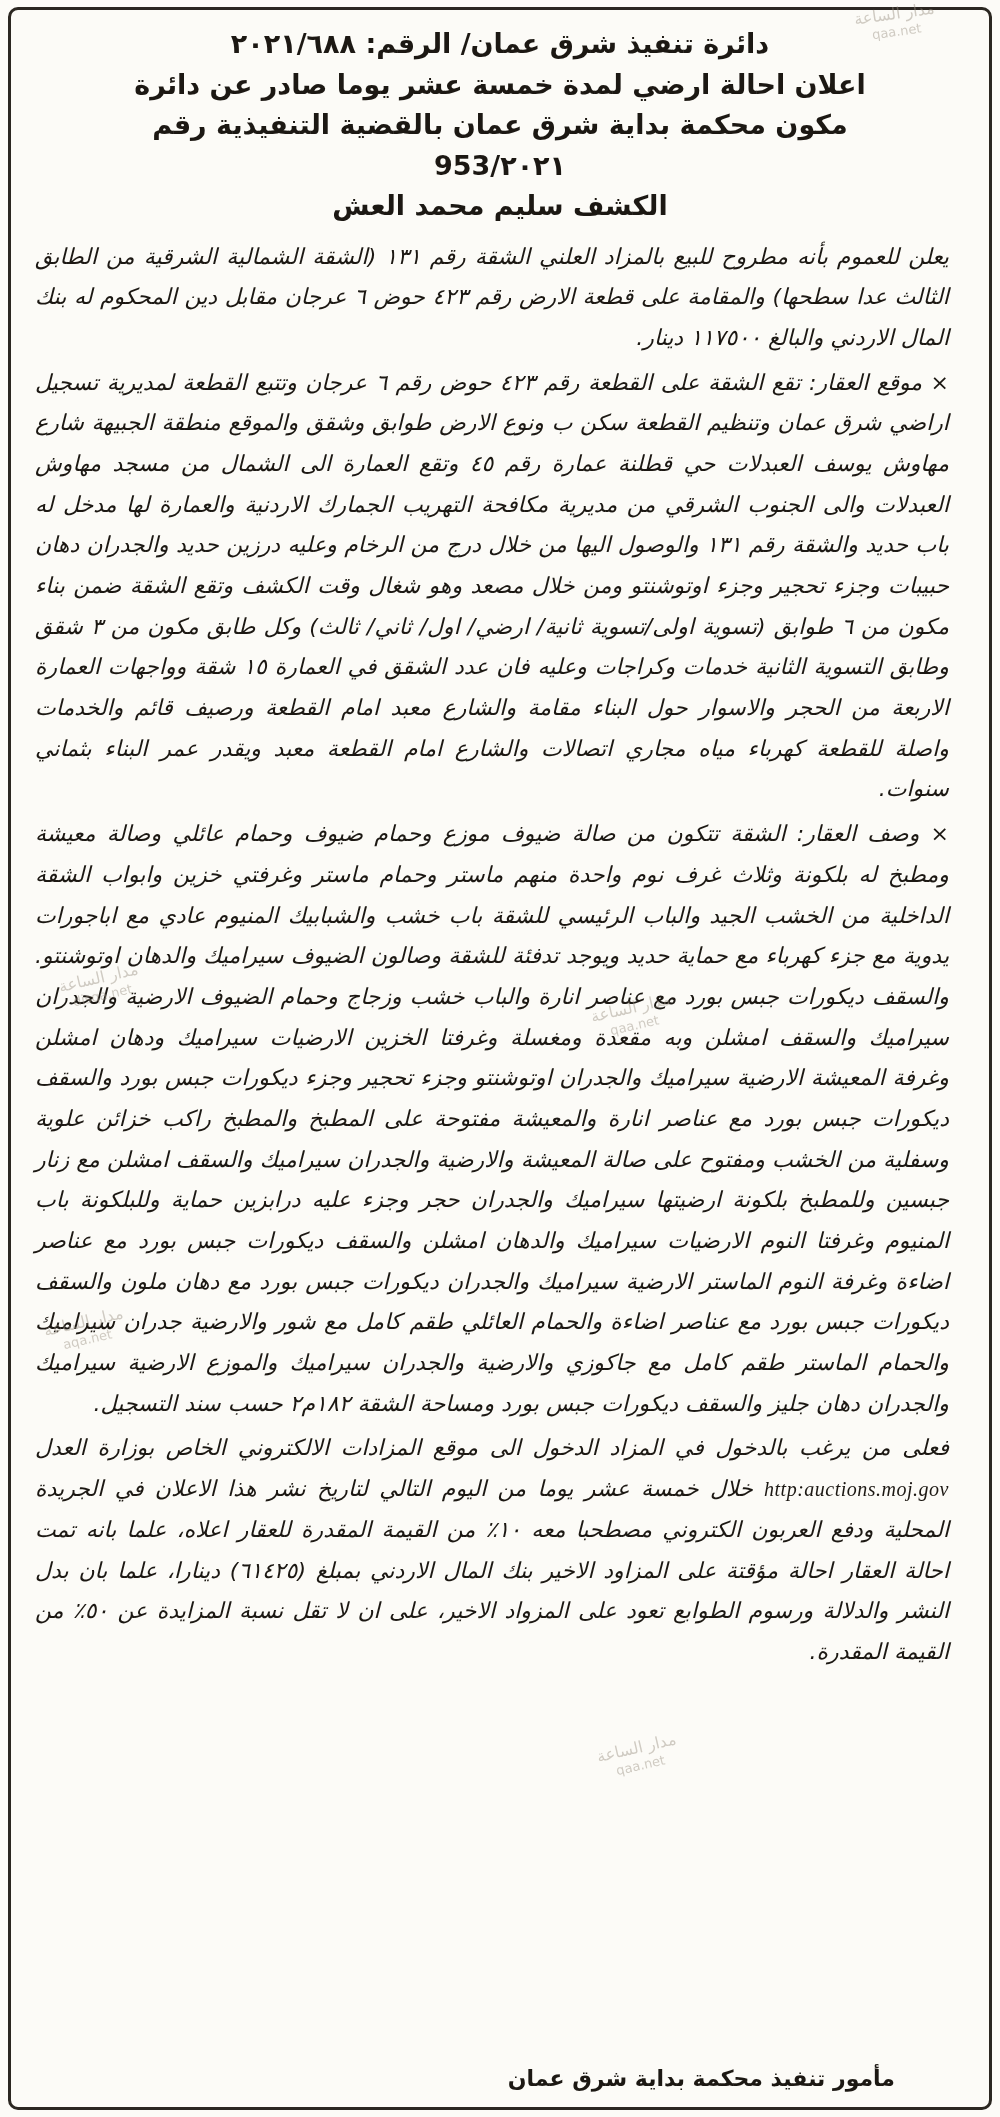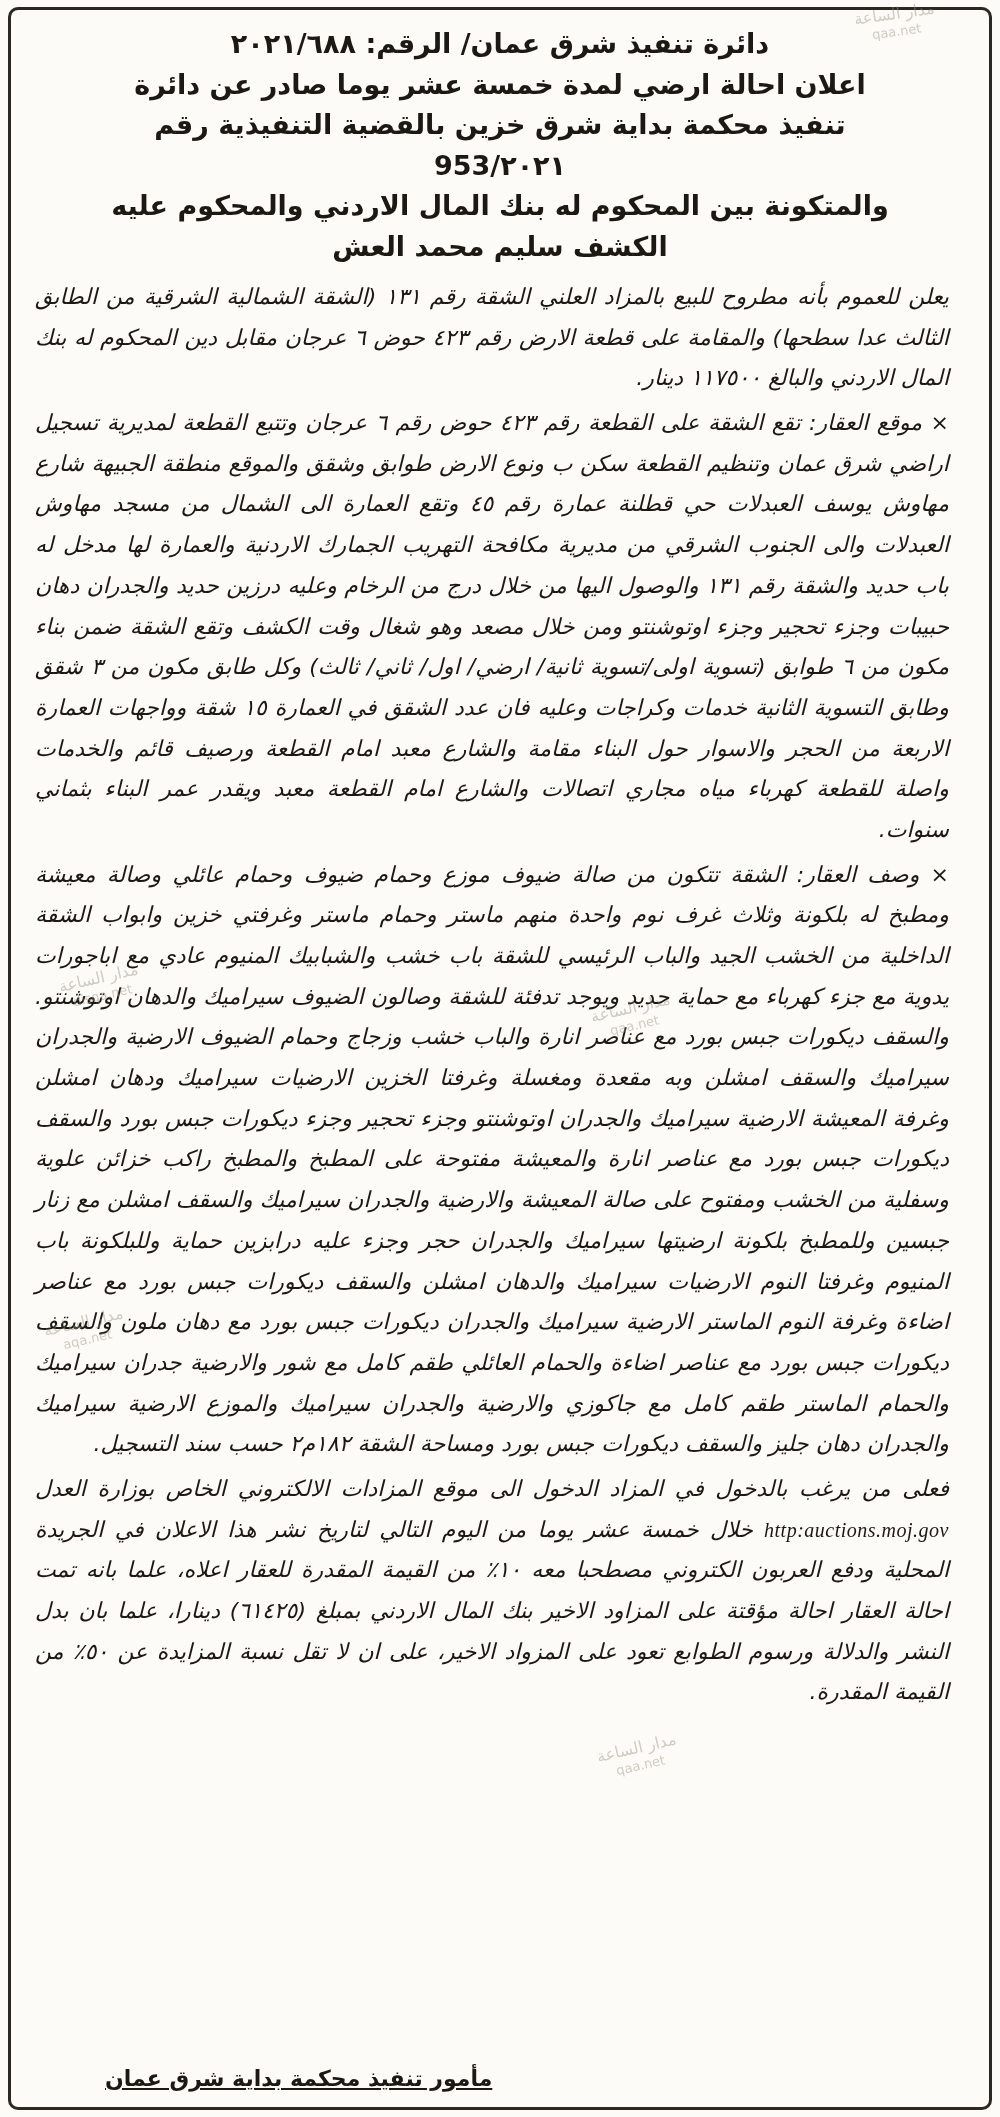--- a/index.html
+++ b/index.html
@@ -50,25 +50,24 @@
       font-size: 20px;
       direction: ltr;
       unicode-bidi: isolate;
       letter-spacing: 0.5px;
       white-space: nowrap;
     }
     .signature {
       margin-top: auto;
       padding: 6px 70px 2px 0;
       direction: rtl;
-      text-align: left;
+      text-align: right;
       padding-left: 70px;
       font-size: 22px;
       font-weight: 700;
-      text-decoration: underline;
     }
     .watermark {
       position: absolute;
       color: var(--watermark, #9a9183);
       opacity: 0.45;
       text-align: center;
       line-height: 1.25;
       transform: rotate(-13deg);
       pointer-events: none;
       direction: rtl;
@@ -79,23 +78,22 @@
 </head>
 <body>
 
 <div class="page">
 
   <div class="frame" dir="rtl" lang="ar">
 
     <header class="notice-header">
       <div class="h-line">دائرة تنفيذ شرق عمان/ الرقم: ٢٠٢١/٦٨٨</div>
       <div class="h-line">اعلان احالة ارضي لمدة خمسة عشر يوما صادر عن دائرة</div>
-      <div class="h-line">تنفيذ محكمة بداية شرق خزين بالقضية التنفيذية رقم</div>
+      <div class="h-line">مكون محكمة بداية شرق عمان بالقضية التنفيذية رقم</div>
       <div class="h-line">٢٠٢١/953</div>
-      <div class="h-line">والمتكونة بين المحكوم له بنك المال الاردني والمحكوم عليه</div>
       <div class="h-line">الكشف سليم محمد العش</div>
     </header>
 
     <p class="body-p">يعلن للعموم بأنه مطروح للبيع بالمزاد العلني الشقة رقم ١٣١ (الشقة الشمالية الشرقية من الطابق الثالث عدا سطحها) والمقامة على قطعة الارض رقم ٤٢٣ حوض ٦ عرجان مقابل دين المحكوم له بنك المال الاردني والبالغ ١١٧٥٠٠ دينار.</p>
 
     <p class="body-p">× موقع العقار: تقع الشقة على القطعة رقم ٤٢٣ حوض رقم ٦ عرجان وتتبع القطعة لمديرية تسجيل اراضي شرق عمان وتنظيم القطعة سكن ب ونوع الارض طوابق وشقق والموقع منطقة الجبيهة شارع مهاوش يوسف العبدلات حي قطلنة عمارة رقم ٤٥ وتقع العمارة الى الشمال من مسجد مهاوش العبدلات والى الجنوب الشرقي من مديرية مكافحة التهريب الجمارك الاردنية والعمارة لها مدخل له باب حديد والشقة رقم ١٣١ والوصول اليها من خلال درج من الرخام وعليه درزين حديد والجدران دهان حبيبات وجزء تحجير وجزء اوتوشنتو ومن خلال مصعد وهو شغال وقت الكشف وتقع الشقة ضمن بناء مكون من ٦ طوابق (تسوية اولى/تسوية ثانية/ ارضي/ اول/ ثاني/ ثالث) وكل طابق مكون من ٣ شقق وطابق التسوية الثانية خدمات وكراجات وعليه فان عدد الشقق في العمارة ١٥ شقة وواجهات العمارة الاربعة من الحجر والاسوار حول البناء مقامة والشارع معبد امام القطعة ورصيف قائم والخدمات واصلة للقطعة كهرباء مياه مجاري اتصالات والشارع امام القطعة معبد ويقدر عمر البناء بثماني سنوات.</p>
 
     <p class="body-p">× وصف العقار: الشقة تتكون من صالة ضيوف موزع وحمام ضيوف وحمام عائلي وصالة معيشة ومطبخ له بلكونة وثلاث غرف نوم واحدة منهم ماستر وحمام ماستر وغرفتي خزين وابواب الشقة الداخلية من الخشب الجيد والباب الرئيسي للشقة باب خشب والشبابيك المنيوم عادي مع اباجورات يدوية مع جزء كهرباء مع حماية حديد ويوجد تدفئة للشقة وصالون الضيوف سيراميك والدهان اوتوشنتو. والسقف ديكورات جبس بورد مع عناصر انارة والباب خشب وزجاج وحمام الضيوف الارضية والجدران سيراميك والسقف امشلن وبه مقعدة ومغسلة وغرفتا الخزين الارضيات سيراميك ودهان امشلن وغرفة المعيشة الارضية سيراميك والجدران اوتوشنتو وجزء تحجير وجزء ديكورات جبس بورد والسقف ديكورات جبس بورد مع عناصر انارة والمعيشة مفتوحة على المطبخ والمطبخ راكب خزائن علوية وسفلية من الخشب ومفتوح على صالة المعيشة والارضية والجدران سيراميك والسقف امشلن مع زنار جبسين وللمطبخ بلكونة ارضيتها سيراميك والجدران حجر وجزء عليه درابزين حماية وللبلكونة باب المنيوم وغرفتا النوم الارضيات سيراميك والدهان امشلن والسقف ديكورات جبس بورد مع عناصر اضاءة وغرفة النوم الماستر الارضية سيراميك والجدران ديكورات جبس بورد مع دهان ملون والسقف ديكورات جبس بورد مع عناصر اضاءة والحمام العائلي طقم كامل مع شور والارضية جدران سيراميك والحمام الماستر طقم كامل مع جاكوزي والارضية والجدران سيراميك والموزع الارضية سيراميك والجدران دهان جليز والسقف ديكورات جبس بورد ومساحة الشقة ١٨٢م٢ حسب سند التسجيل.</p>
 
 

